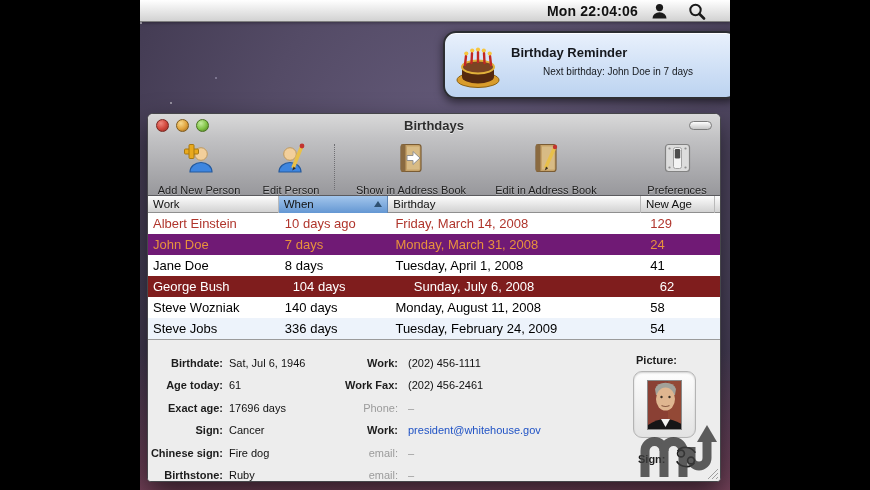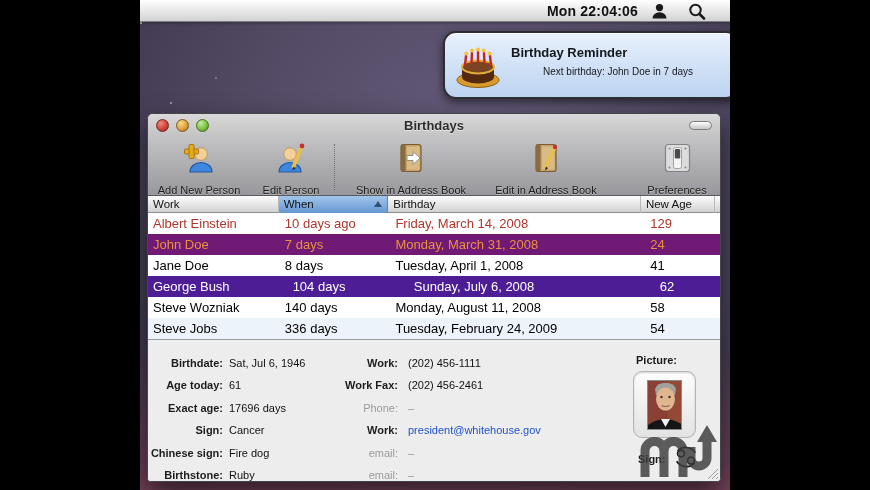--- a/index.html
+++ b/index.html
@@ -68,21 +68,21 @@
   .sort-arrow{position:absolute;right:5px;top:5px;width:0;height:0;
     border-left:4px solid transparent;border-right:4px solid transparent;border-bottom:6px solid #2f5172;}
   .c-name{width:136px;} .c-when{width:114px;} .c-bday{width:263px;} .c-age{width:77px;} .c-pad{width:14px;border-right:none;flex:1;}
 
   .tbody{position:absolute;left:0;top:99px;width:100%;height:126px;background:#fff;}
   .trow{display:flex;height:21px;line-height:21px;font-size:13px;color:#000;cursor:default;}
   .trow .td{padding-left:5px;overflow:hidden;white-space:nowrap;}
   .trow.alt{background:#edf3fb;}
   .trow.overdue{color:#b0352c;}
   .trow.next{color:#e8923d;background:#701a75;}
-  .trow.selected{background:#4c1d95;color:#fff;gap:25px;}
+  .trow.selected{background:#7f1d1d;color:#fff;gap:25px;}
 
   
   .details{position:absolute;left:0;top:225px;width:100%;height:142px;
     background:#ededed;border-top:1px solid #9b9b9b;font-size:11px;}
   .drow{position:absolute;height:15px;line-height:15px;white-space:nowrap;}
   .dlabel{position:absolute;top:0;text-align:right;font-weight:bold;color:#1c1c1c;}
   .dvalue{position:absolute;top:0;color:#111;}
   .drow.muted .dlabel{color:#9b9b9b;font-weight:normal;}
   .drow.muted .dvalue{color:#9b9b9b;}
   .drow.link .dvalue{color:#2053c5;cursor:pointer;}

